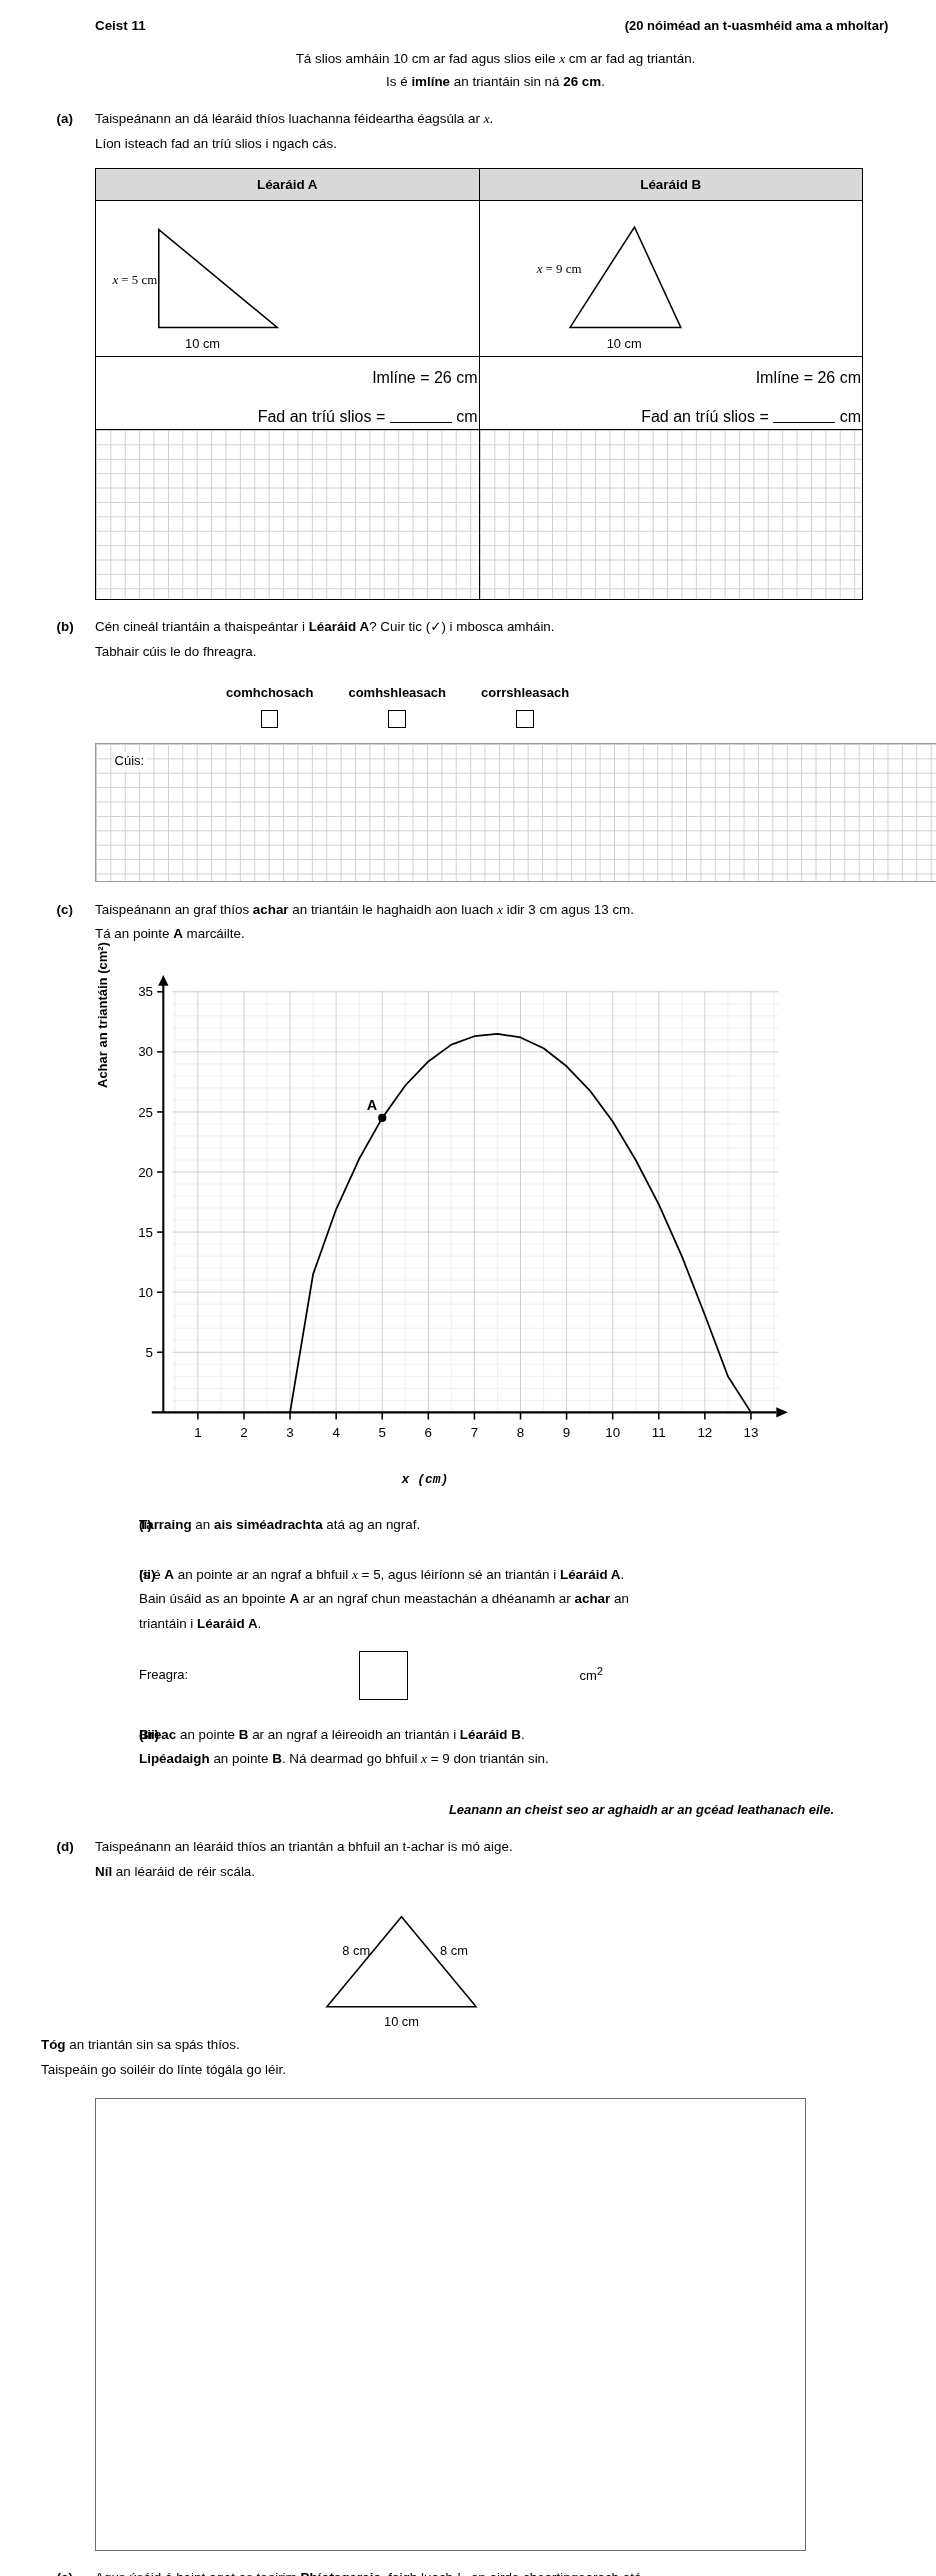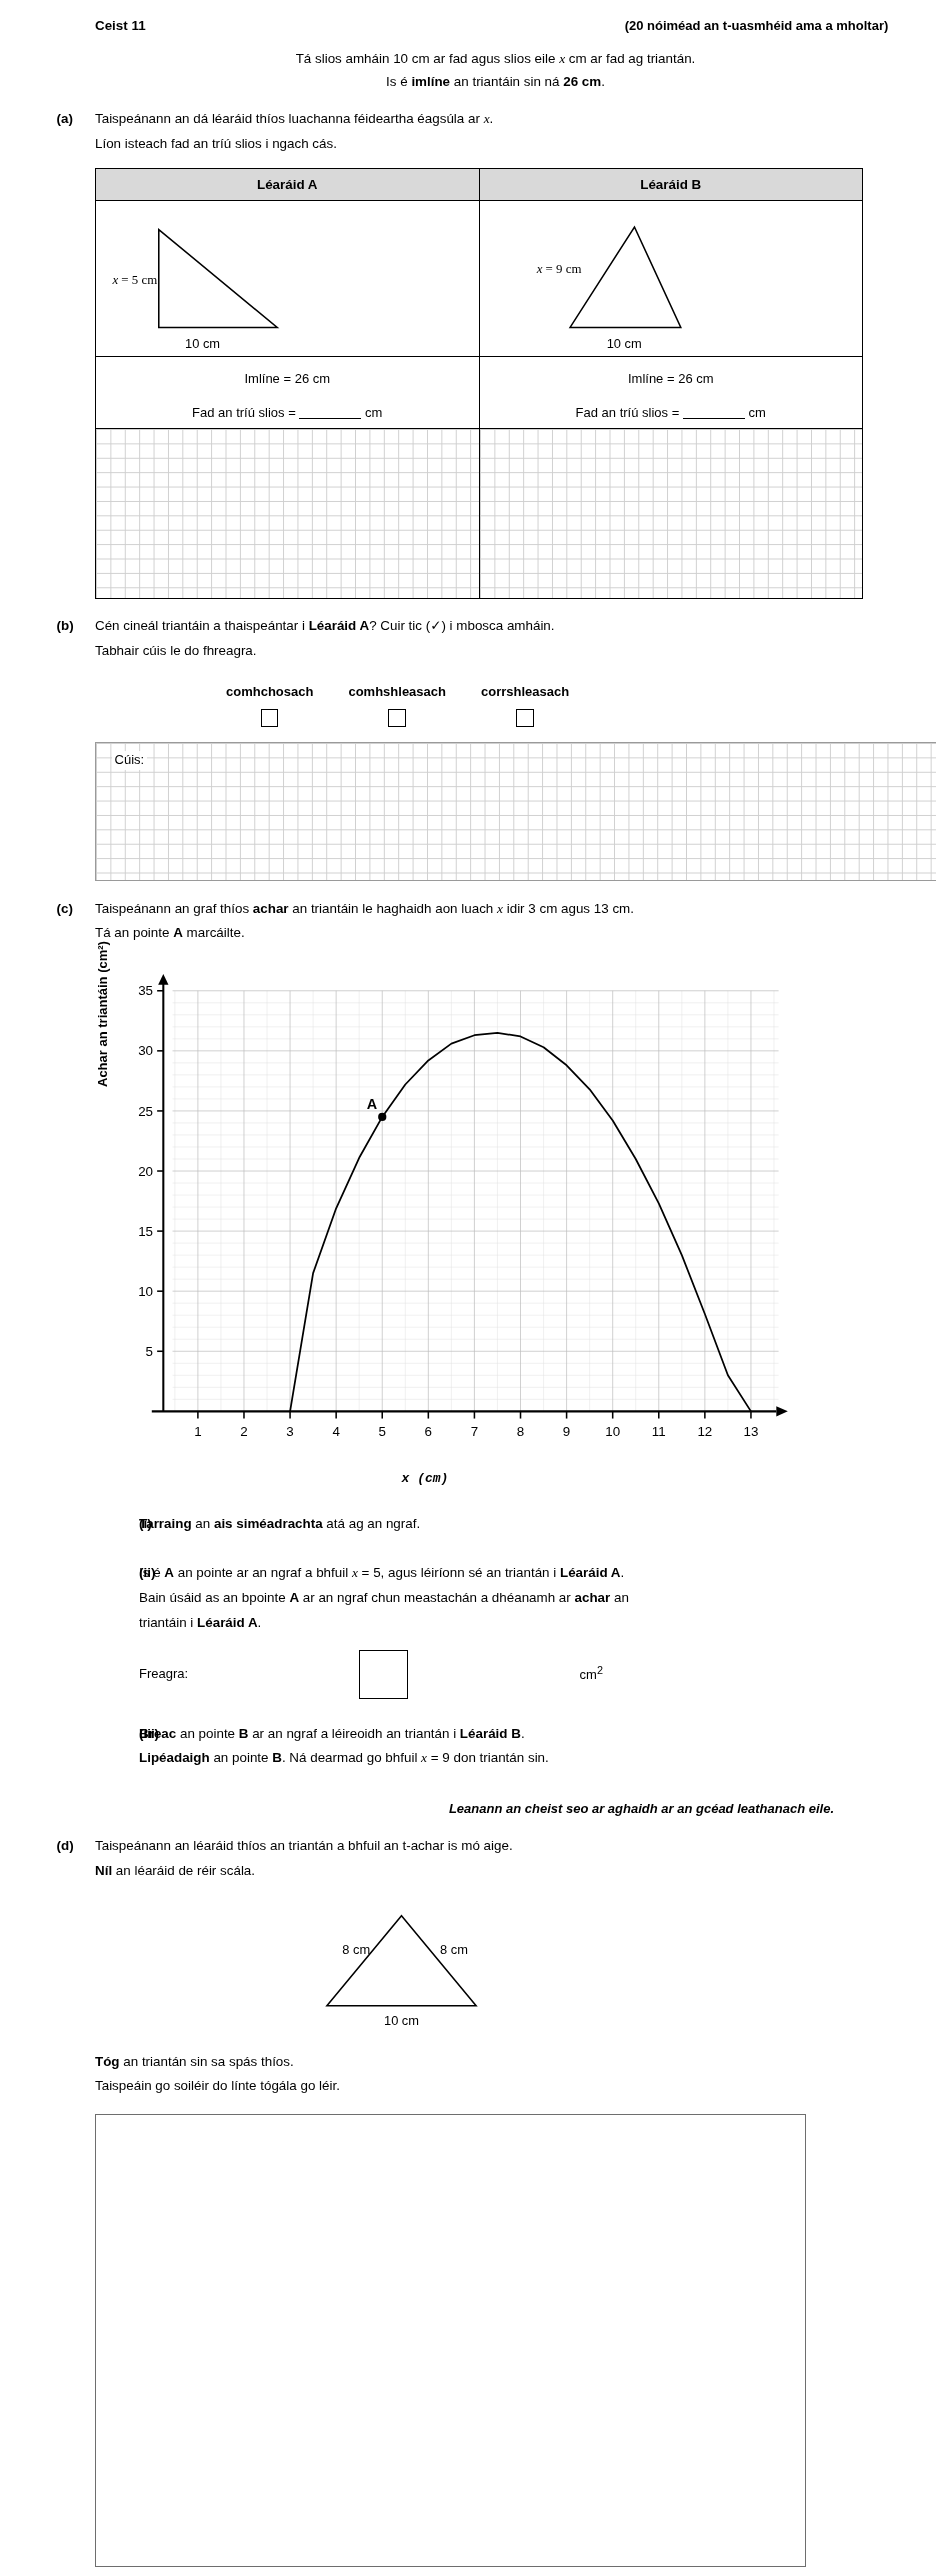--- a/index.html
+++ b/index.html
@@ -30,21 +30,21 @@
   .part-body { flex: 1; font-size: 13.4px; }
   .part-body p { margin: 0 0 5.2px 0; }
 
   
   .diag-table { width: 768px; margin: 9.3px 0 0 54px; border-collapse: collapse; }
   .diag-table td, .diag-table th { border: 0.5px solid #000; }
   .diag-head { background: #d9d9d9; text-align: center; font-weight: bold;
                font-size: 13.4px; height: 32px; }
   .diag-cell { height: 155px; vertical-align: top; padding: 0; }
   .diag-cell svg { display: block; margin: 0 auto; }
-  .val-cell { height: 72px; text-align: center; font-size: 13px; padding-top: 9.3px; }
+  .val-cell { height: 72px; text-align: right; font-size: 16px; padding-top: 9.3px; }
   .val-cell .ln1 { margin-bottom: 15.5px; }
   .blank { display: inline-block; width: 62px; border-bottom: 1px solid #000;
            height: 1.1em; vertical-align: -1.5px; }
   .grid-cell { height: 170px; padding: 0; vertical-align: top; }
 
   
   .gridfill {
     width: 100%; height: 100%;
     background-color: #ffffff;
     background-image:
@@ -78,21 +78,21 @@
   .freagra { display: flex; align-items: center; justify-content: space-between;
              margin: 17.5px 0 0 0; gap: 7.2px; font-size: 13px; width: 464px; }
   .freagra-box { width: 49px; height: 49px; border: 1.5px solid #000; }
 
   .note { text-align: right; font-style: italic; font-weight: bold; font-size: 13px;
           margin: 27px 62px 0 0; }
 
   
   .tri-center { display: flex; justify-content: center; width: 721px; margin-top: 9.3px; }
   .work-box { width: 711px; height: 453px; border: 0.5px solid #6e6e6e; margin: 13.4px 0 0 54px; }
-  .sp { margin-top: 23px; }
+  .sp { margin-top: 5px; flex-direction: column; }
 </style>
 </head>
 <body>
 
 <div class="page">
 
   <div class="hdr">
     <span>Ceist 11</span>
     <span class="hdr-right">(20 nóiméad an t-uasmhéid ama a mholtar)</span>
   </div>

